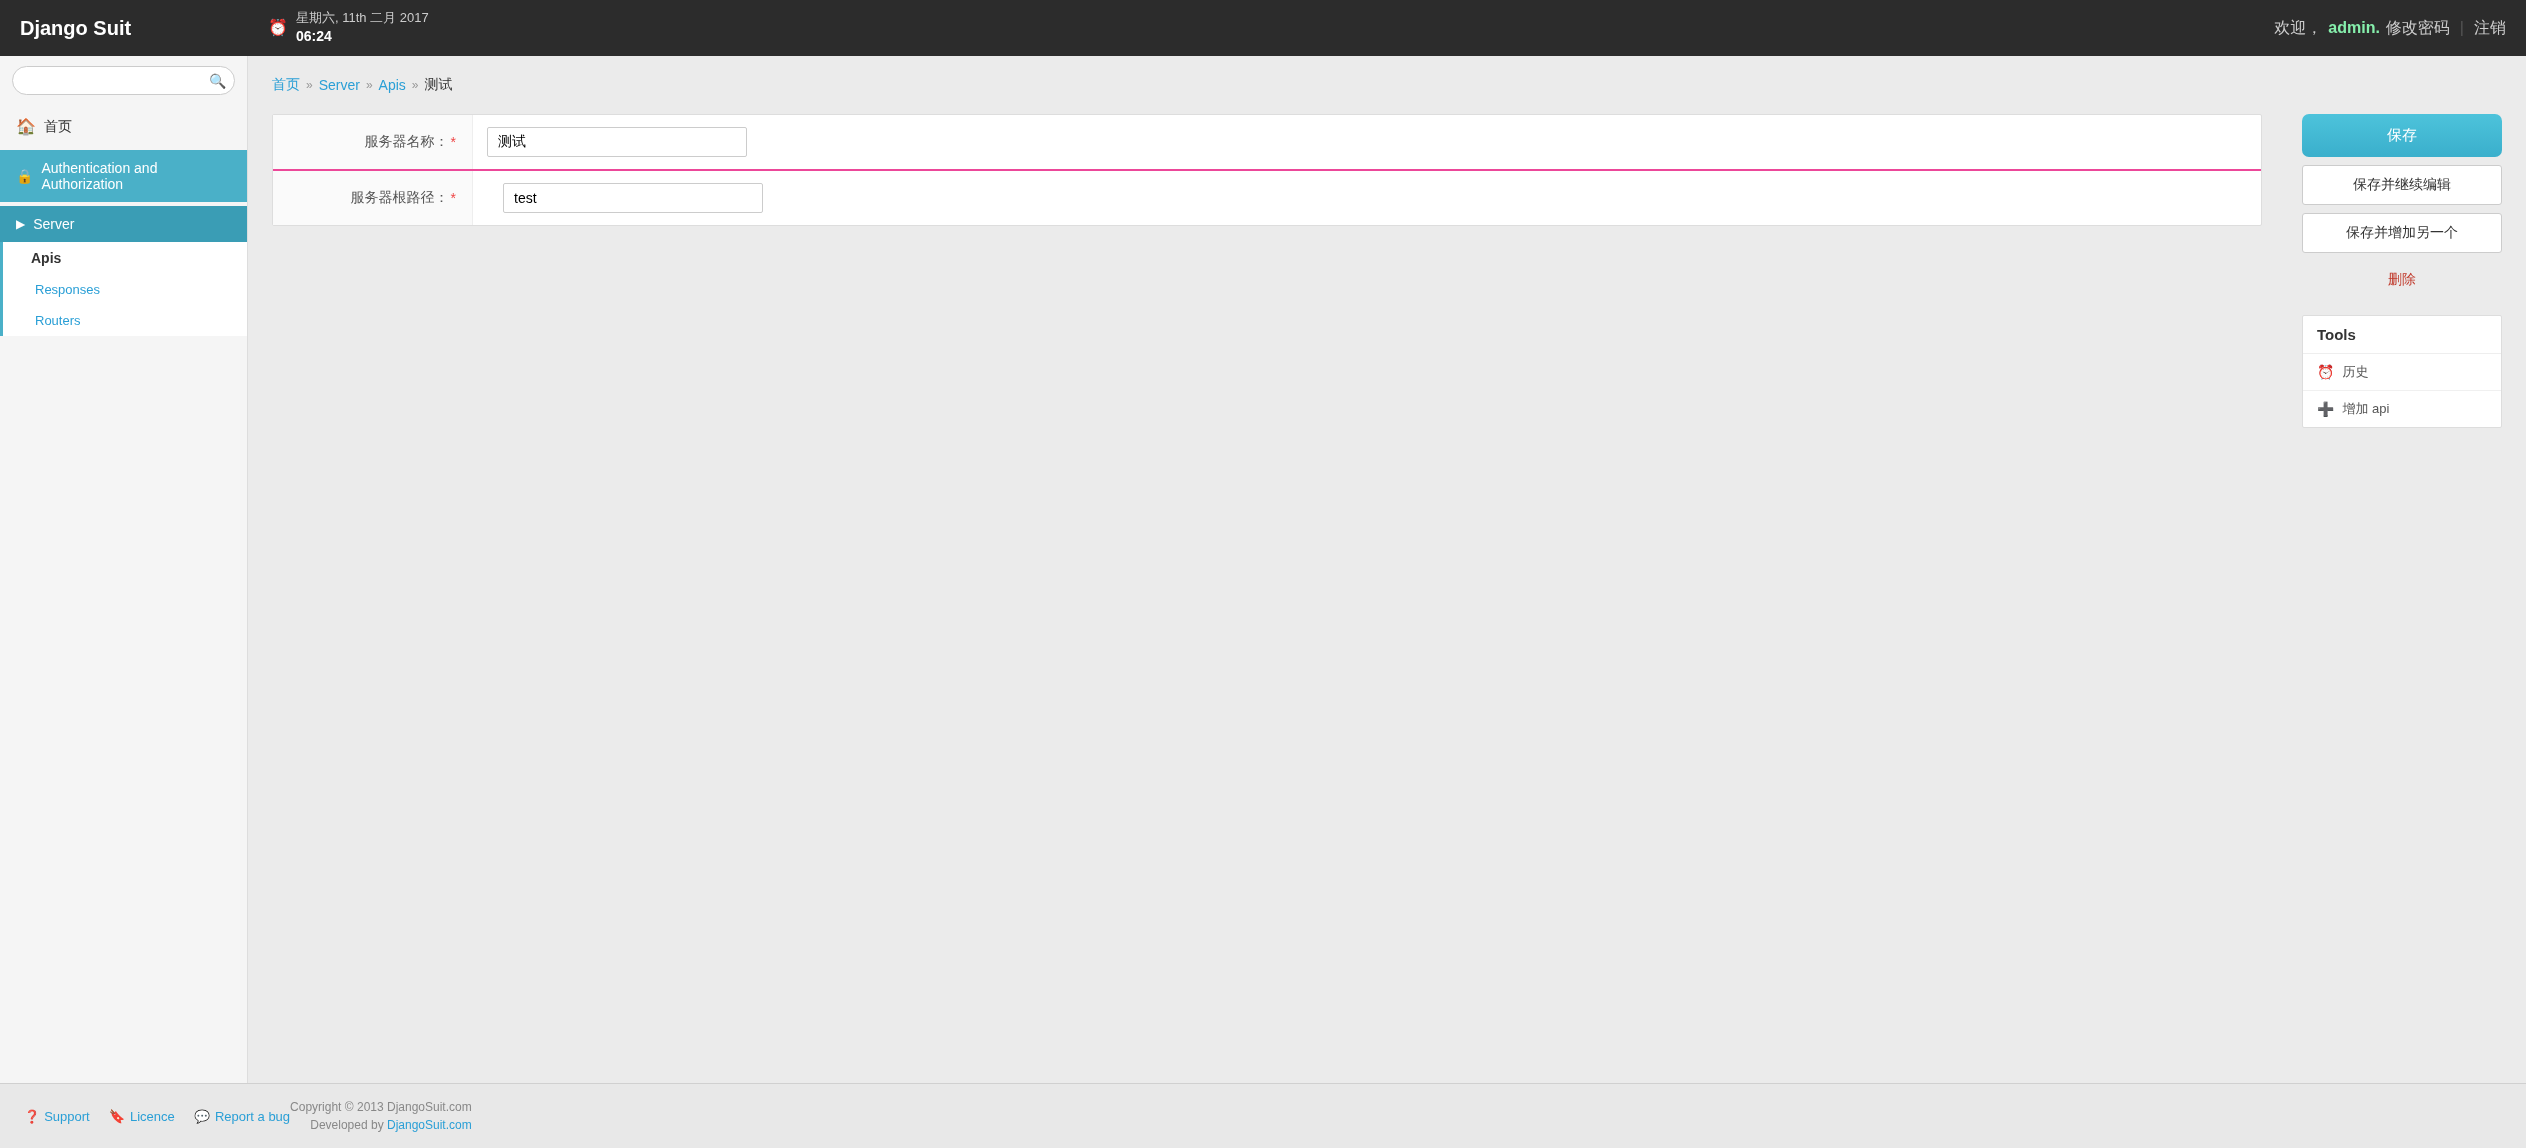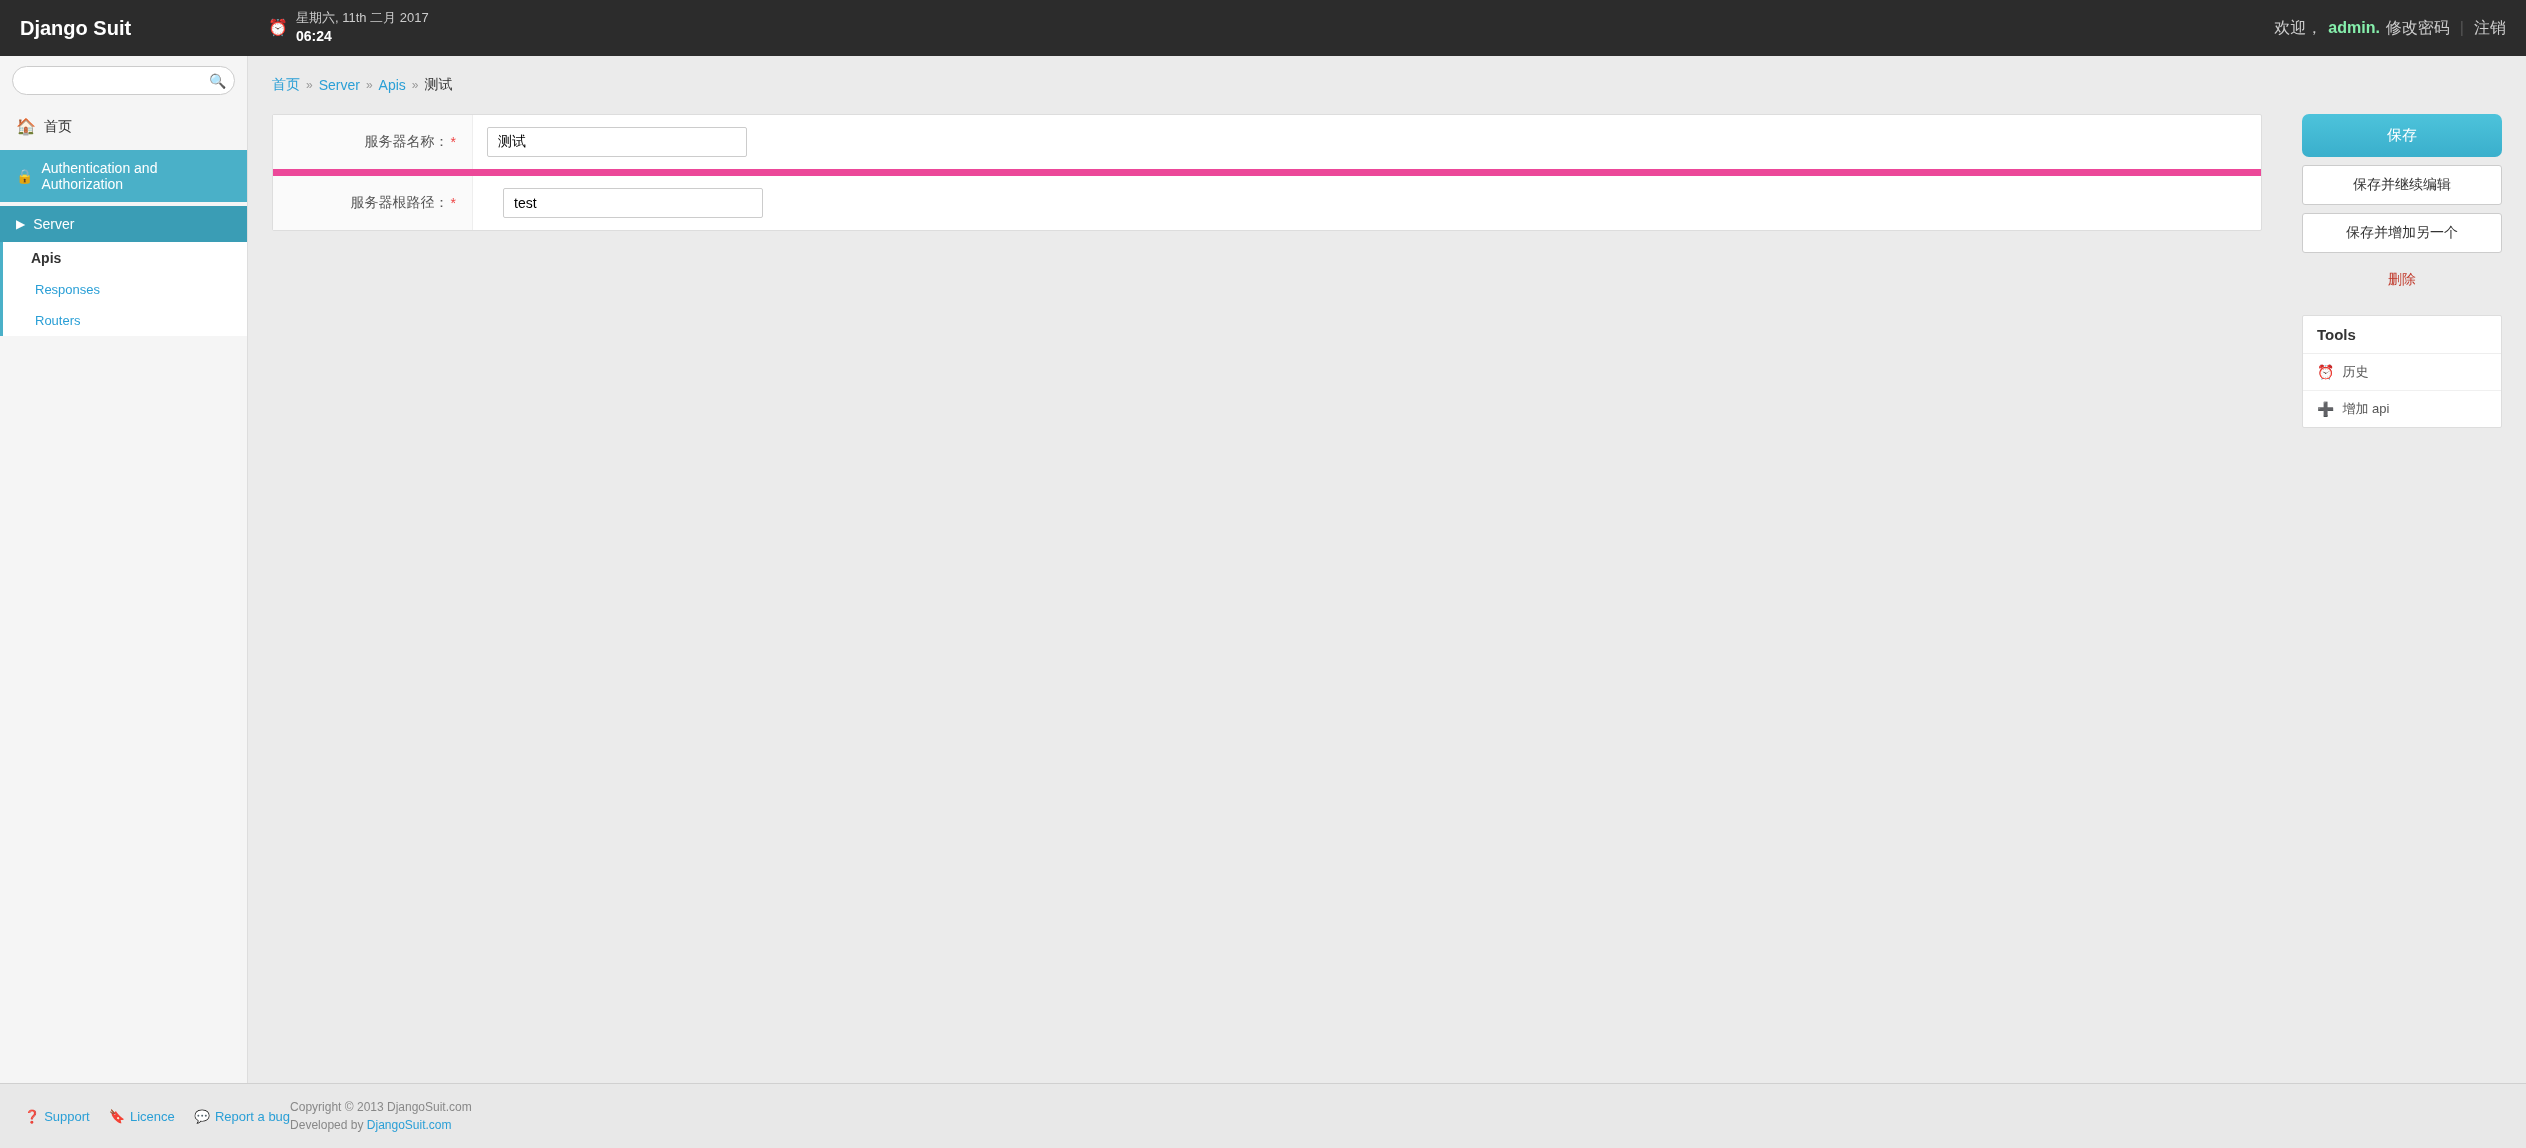--- a/index.html
+++ b/index.html
@@ -163,21 +163,21 @@
     .breadcrumb .current { color: #333; }
 
     
     .form-container {
       background: #fff;
       border: 1px solid #ddd;
       border-radius: 2px;
     }
     .form-row {
       display: flex;
-      border-bottom: 7px solid #ec4899;
+      border-bottom: 2px solid #ec4899;
     }
     .form-row:last-child { border-bottom: none; gap: 16px; }
     .form-label {
       width: 200px;
       flex-shrink: 0;
       padding: 14px 16px;
       text-align: right;
       color: #555;
       font-size: 14px;
       background: #fafafa;
@@ -281,21 +281,21 @@
       padding: 14px 24px;
       display: flex;
       align-items: center;
       font-size: 13px;
       color: #666;
       flex-shrink: 0;
     }
     .footer .footer-links { display: flex; gap: 20px; align-items: center; }
     .footer .footer-links a { color: #2a9fd6; text-decoration: none; display: flex; align-items: center; gap: 4px; }
     .footer .footer-center { flex: 1; text-align: center; color: #888; }
-    .footer .footer-right { font-size: 12px; color: #888; line-height: 1.5; }
+    .footer .footer-right { text-align: right; font-size: 12px; color: #888; line-height: 1.5; }
     .footer .footer-right a { color: #2a9fd6; text-decoration: none; }
 
     .main-content {
       flex: 1;
       padding: 20px 24px;
       background: #ebebeb;
     }
 
     .form-and-right {
       display: flex;

